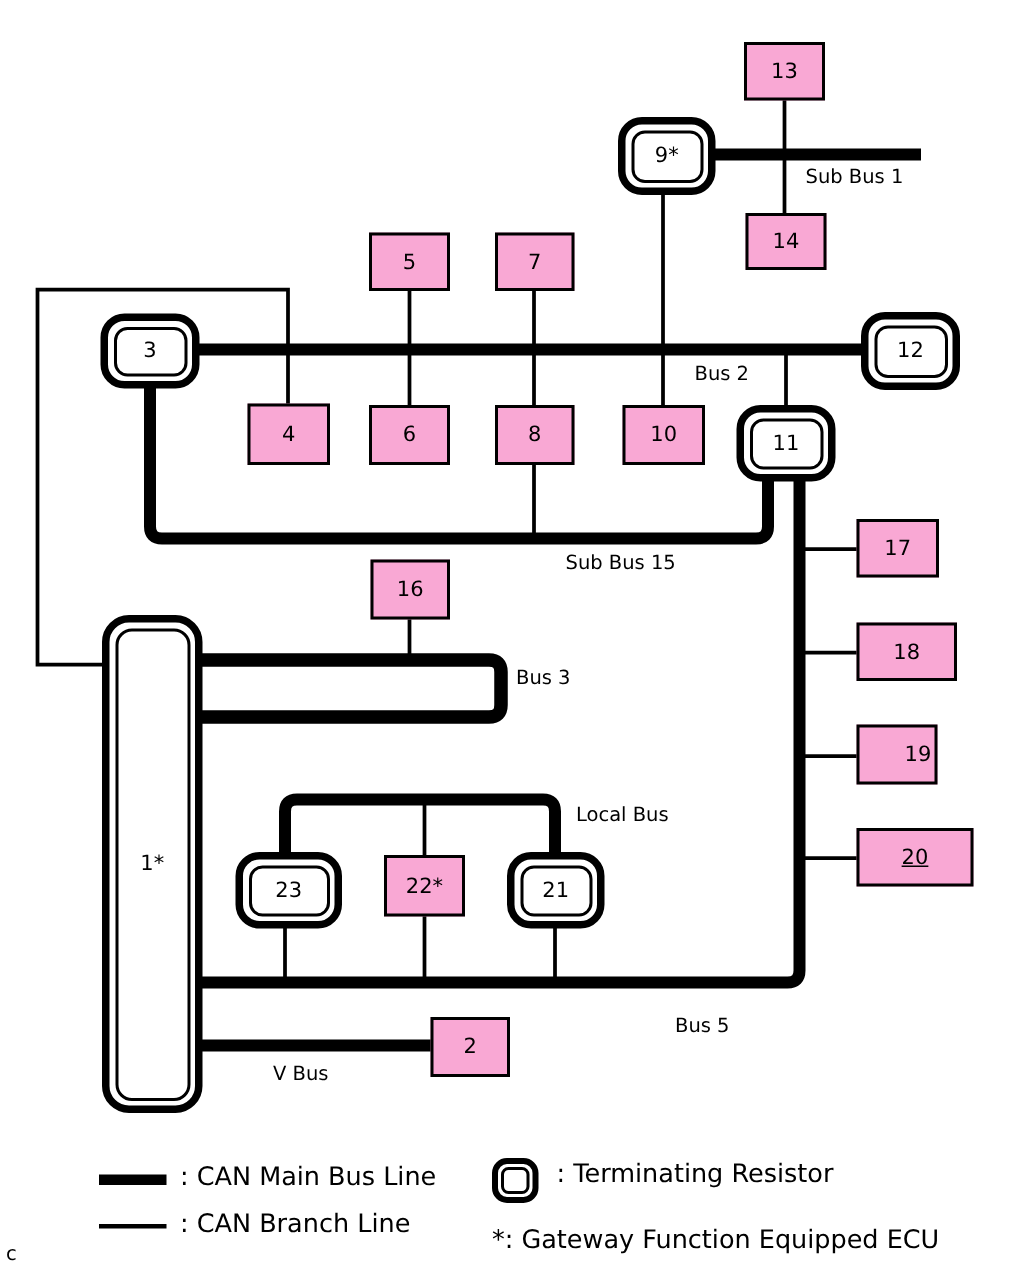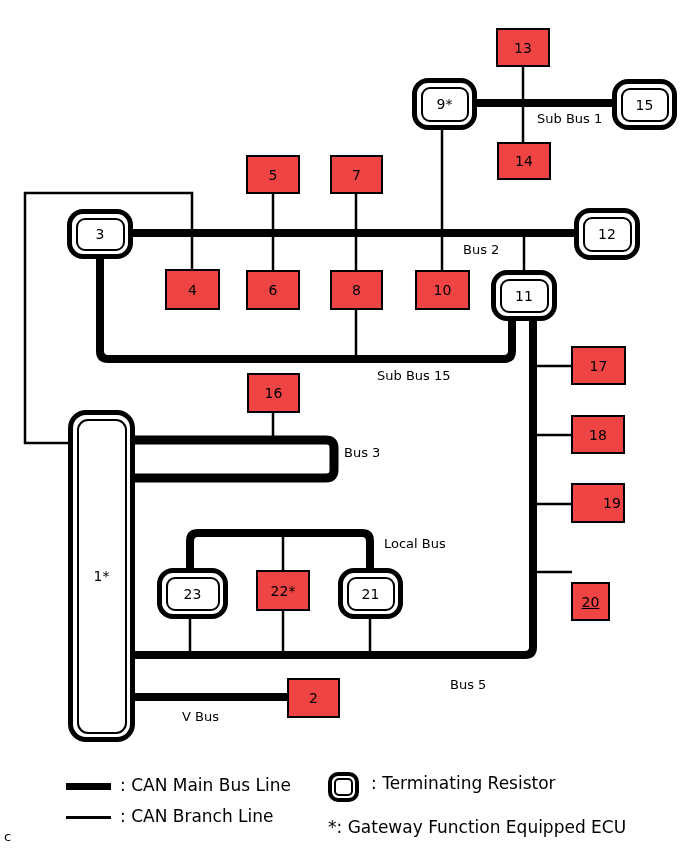--- a/index.html
+++ b/index.html
@@ -18,21 +18,21 @@
   }
   .wires {
     position: absolute;
     left: 0; top: 0;
     width: 688px; height: 852px;
   }
   
   .node {
     position: absolute;
     box-sizing: border-box;
-    background: #ef4444;
+    background: #f9a8d4;
     border: 2.5px solid #000;
     display: flex;
     align-items: center;
     justify-content: center;
     font-size: 14px;
     line-height: 1;
   }
   
   .term {
     position: absolute;
@@ -139,23 +139,20 @@
 
   <div class="term tall" style="left:68px; top:410px; width:67px; height:332px;">
     <div class="inner">1*</div>
   </div>
   <div class="term" style="left:67px; top:209px; width:66px; height:50px;">
     <div class="inner">3</div>
   </div>
   <div class="term" style="left:412px; top:78px; width:65px; height:52px;">
     <div class="inner">9*</div>
   </div>
-  <div class="term" style="left:612px; top:79px; width:65px; height:51px;">
-    <div class="inner">15</div>
-  </div>
   <div class="term" style="left:574px; top:208px; width:66px; height:52px;">
     <div class="inner">12</div>
   </div>
   <div class="term" style="left:491px; top:270px; width:66px; height:51px;">
     <div class="inner">11</div>
   </div>
   <div class="term" style="left:157px; top:568px; width:71px; height:51px;">
     <div class="inner">23</div>
   </div>
   <div class="term" style="left:338px; top:568px; width:65px; height:51px;text-align:right;">
@@ -165,23 +162,23 @@
   <div class="node" style="left:496px; top:28px;  width:54px; height:39px;">13</div>
   <div class="node" style="left:497px; top:142px; width:54px; height:38px;">14</div>
   <div class="node" style="left:246px; top:155px; width:54px; height:39px;">5</div>
   <div class="node" style="left:330px; top:155px; width:53px; height:39px;">7</div>
   <div class="node" style="left:165px; top:269px; width:55px; height:41px;">4</div>
   <div class="node" style="left:246px; top:270px; width:54px; height:40px;">6</div>
   <div class="node" style="left:330px; top:270px; width:53px; height:40px;">8</div>
   <div class="node" style="left:415px; top:270px; width:55px; height:40px;">10</div>
   <div class="node" style="left:247px; top:373px; width:53px; height:40px;">16</div>
   <div class="node" style="left:571px; top:346px; width:55px; height:39px;">17</div>
-  <div class="node" style="left:571px; top:415px; width:54px; height:39px;">18</div>
+  <div class="node" style="left:571px; top:415px; width:67px; height:39px;">18</div>
   <div class="node" style="left:571px; top:483px; width:54px; height:40px;padding-left:28px;">19</div>
-  <div class="node" style="left:571px; top:582px; width:39px; height:39px;text-decoration:underline;">20</div>
+  <div class="node" style="left:571px; top:552px; width:78px; height:39px;text-decoration:underline;">20</div>
   <div class="node" style="left:256px; top:570px; width:54px; height:41px;">22*</div>
   <div class="node" style="left:287px; top:678px; width:53px; height:40px;">2</div>
 
   <span class="buslabel" style="left:537px; top:112px;">Sub Bus 1</span>
   <span class="buslabel" style="left:463px; top:211px;margin-top:32px;">Bus 2</span>
   <span class="buslabel" style="left:377px; top:369px;">Sub Bus 15</span>
   <span class="buslabel" style="left:344px; top:446px;">Bus 3</span>
   <span class="buslabel" style="left:384px; top:537px;">Local Bus</span>
   <span class="buslabel" style="left:450px; top:678px;">Bus 5</span>
   <span class="buslabel" style="left:182px; top:710px;">V Bus</span>

